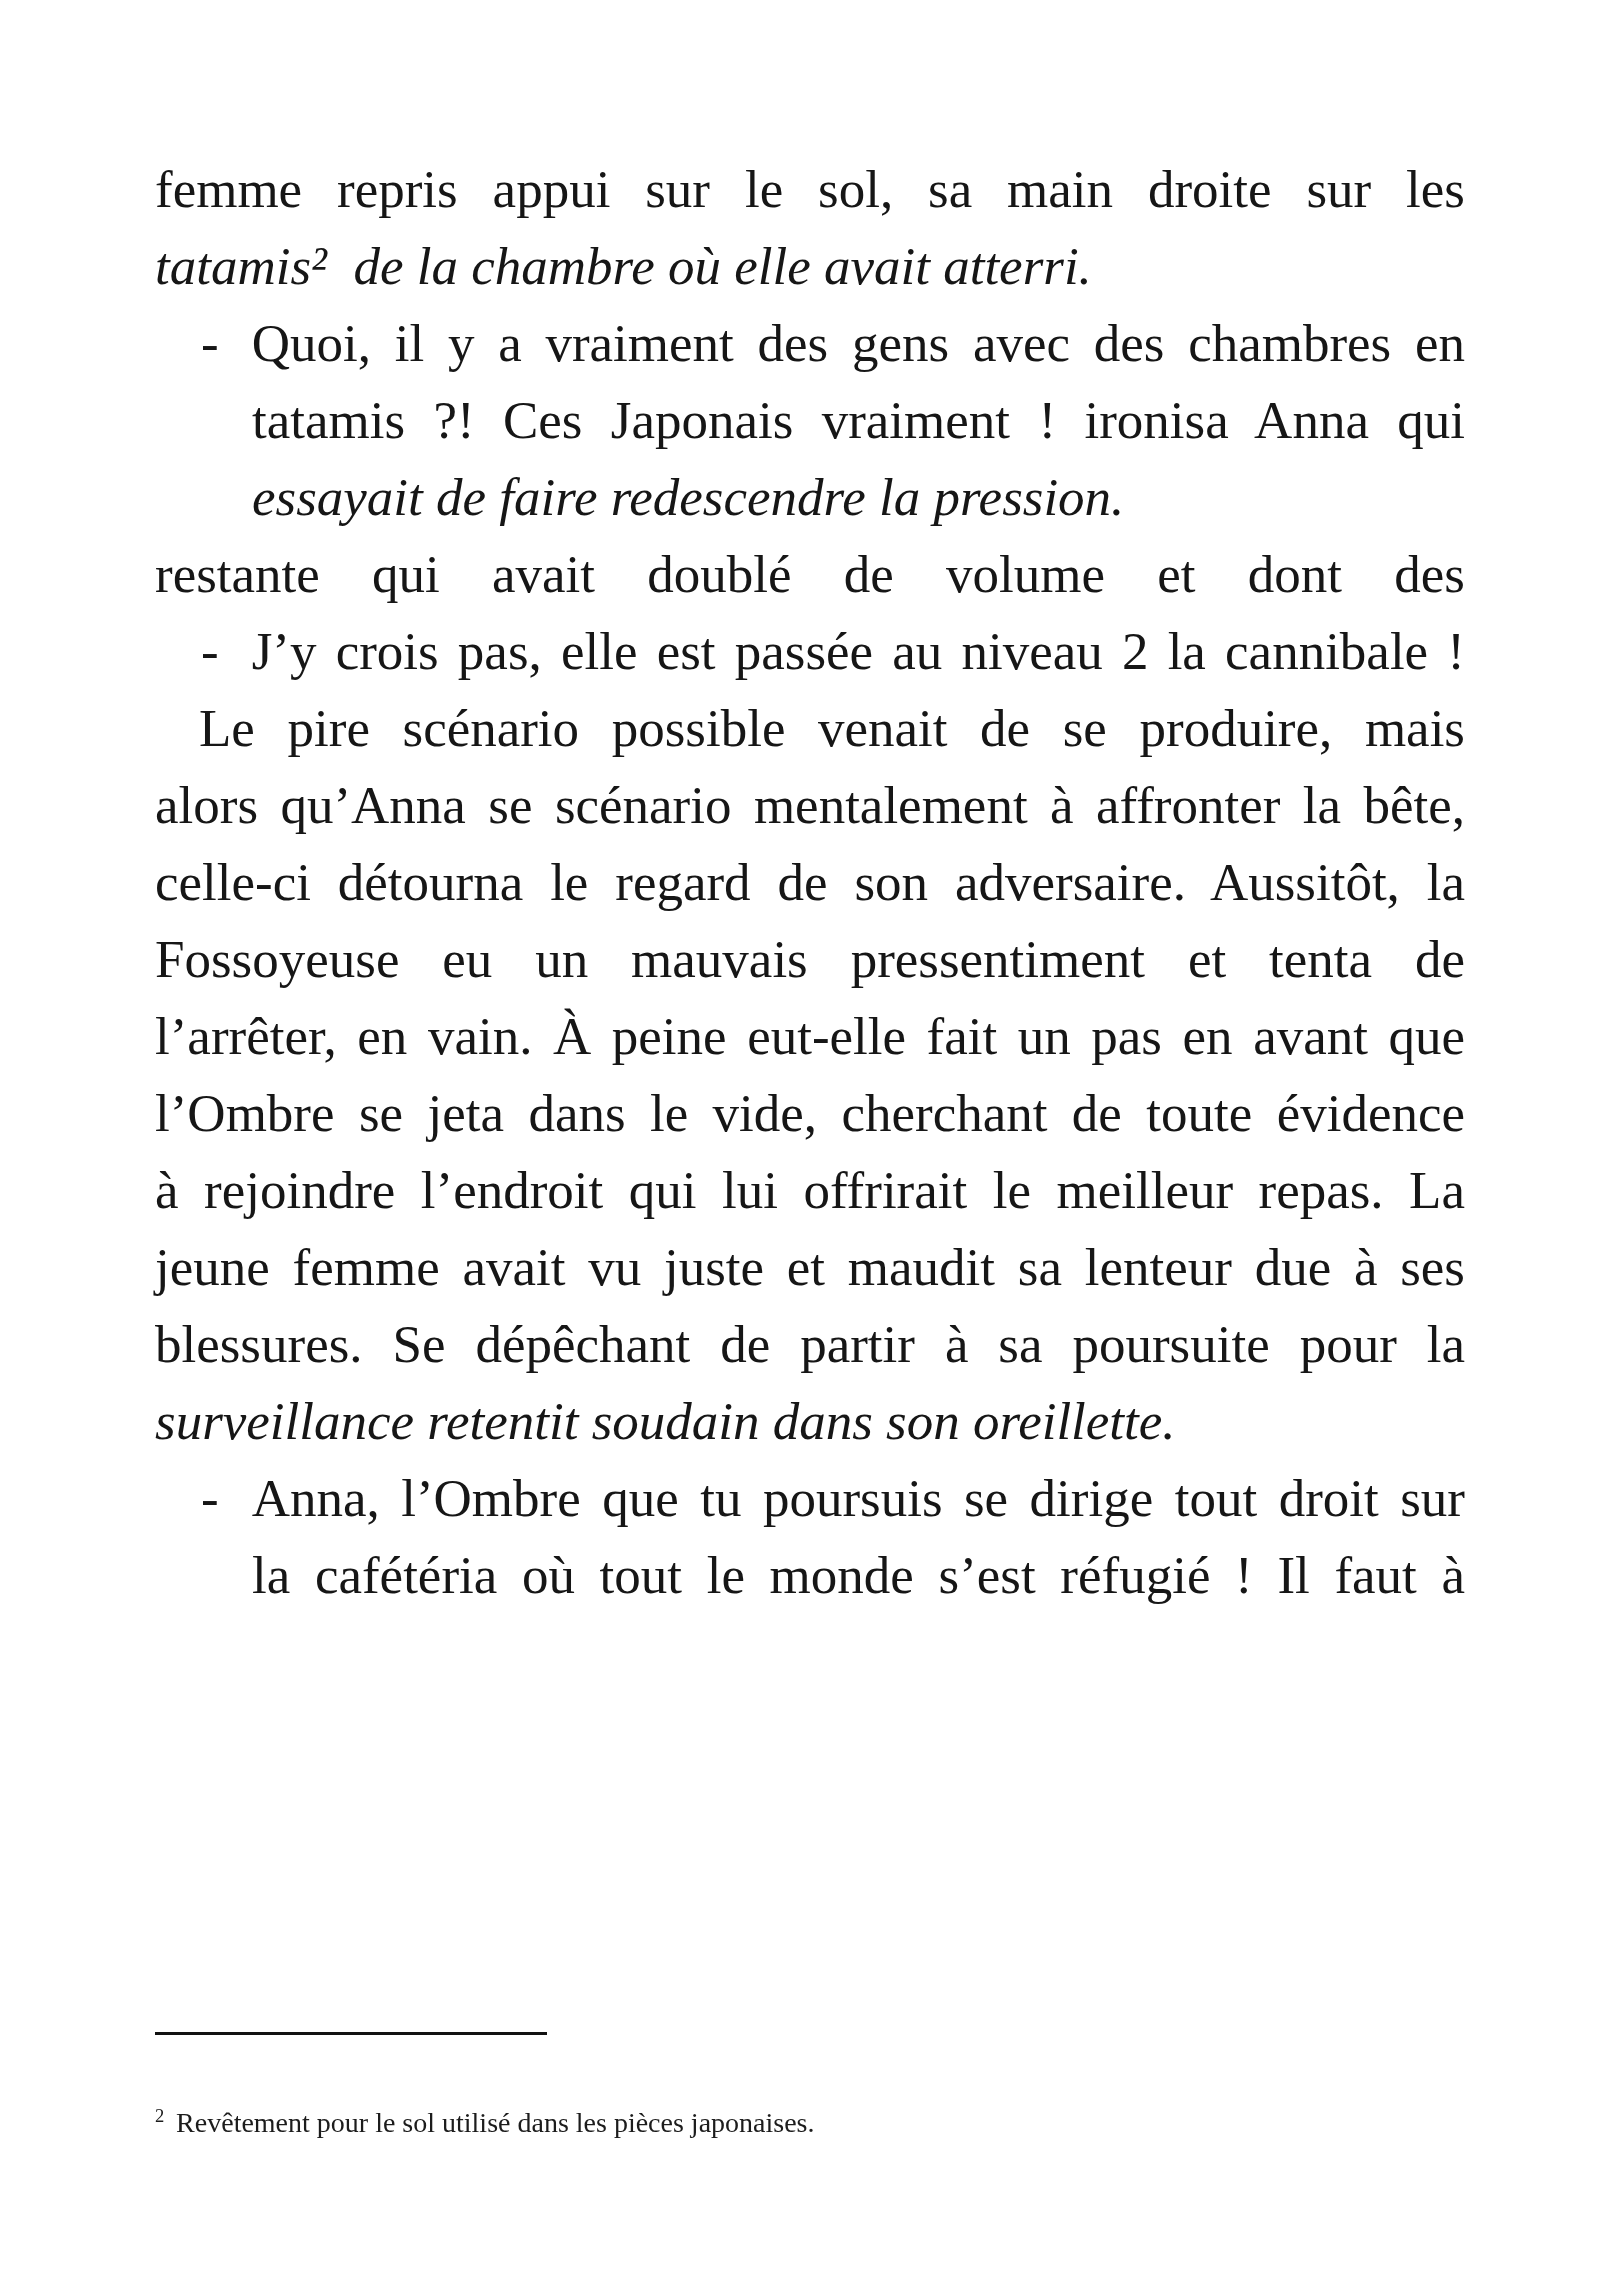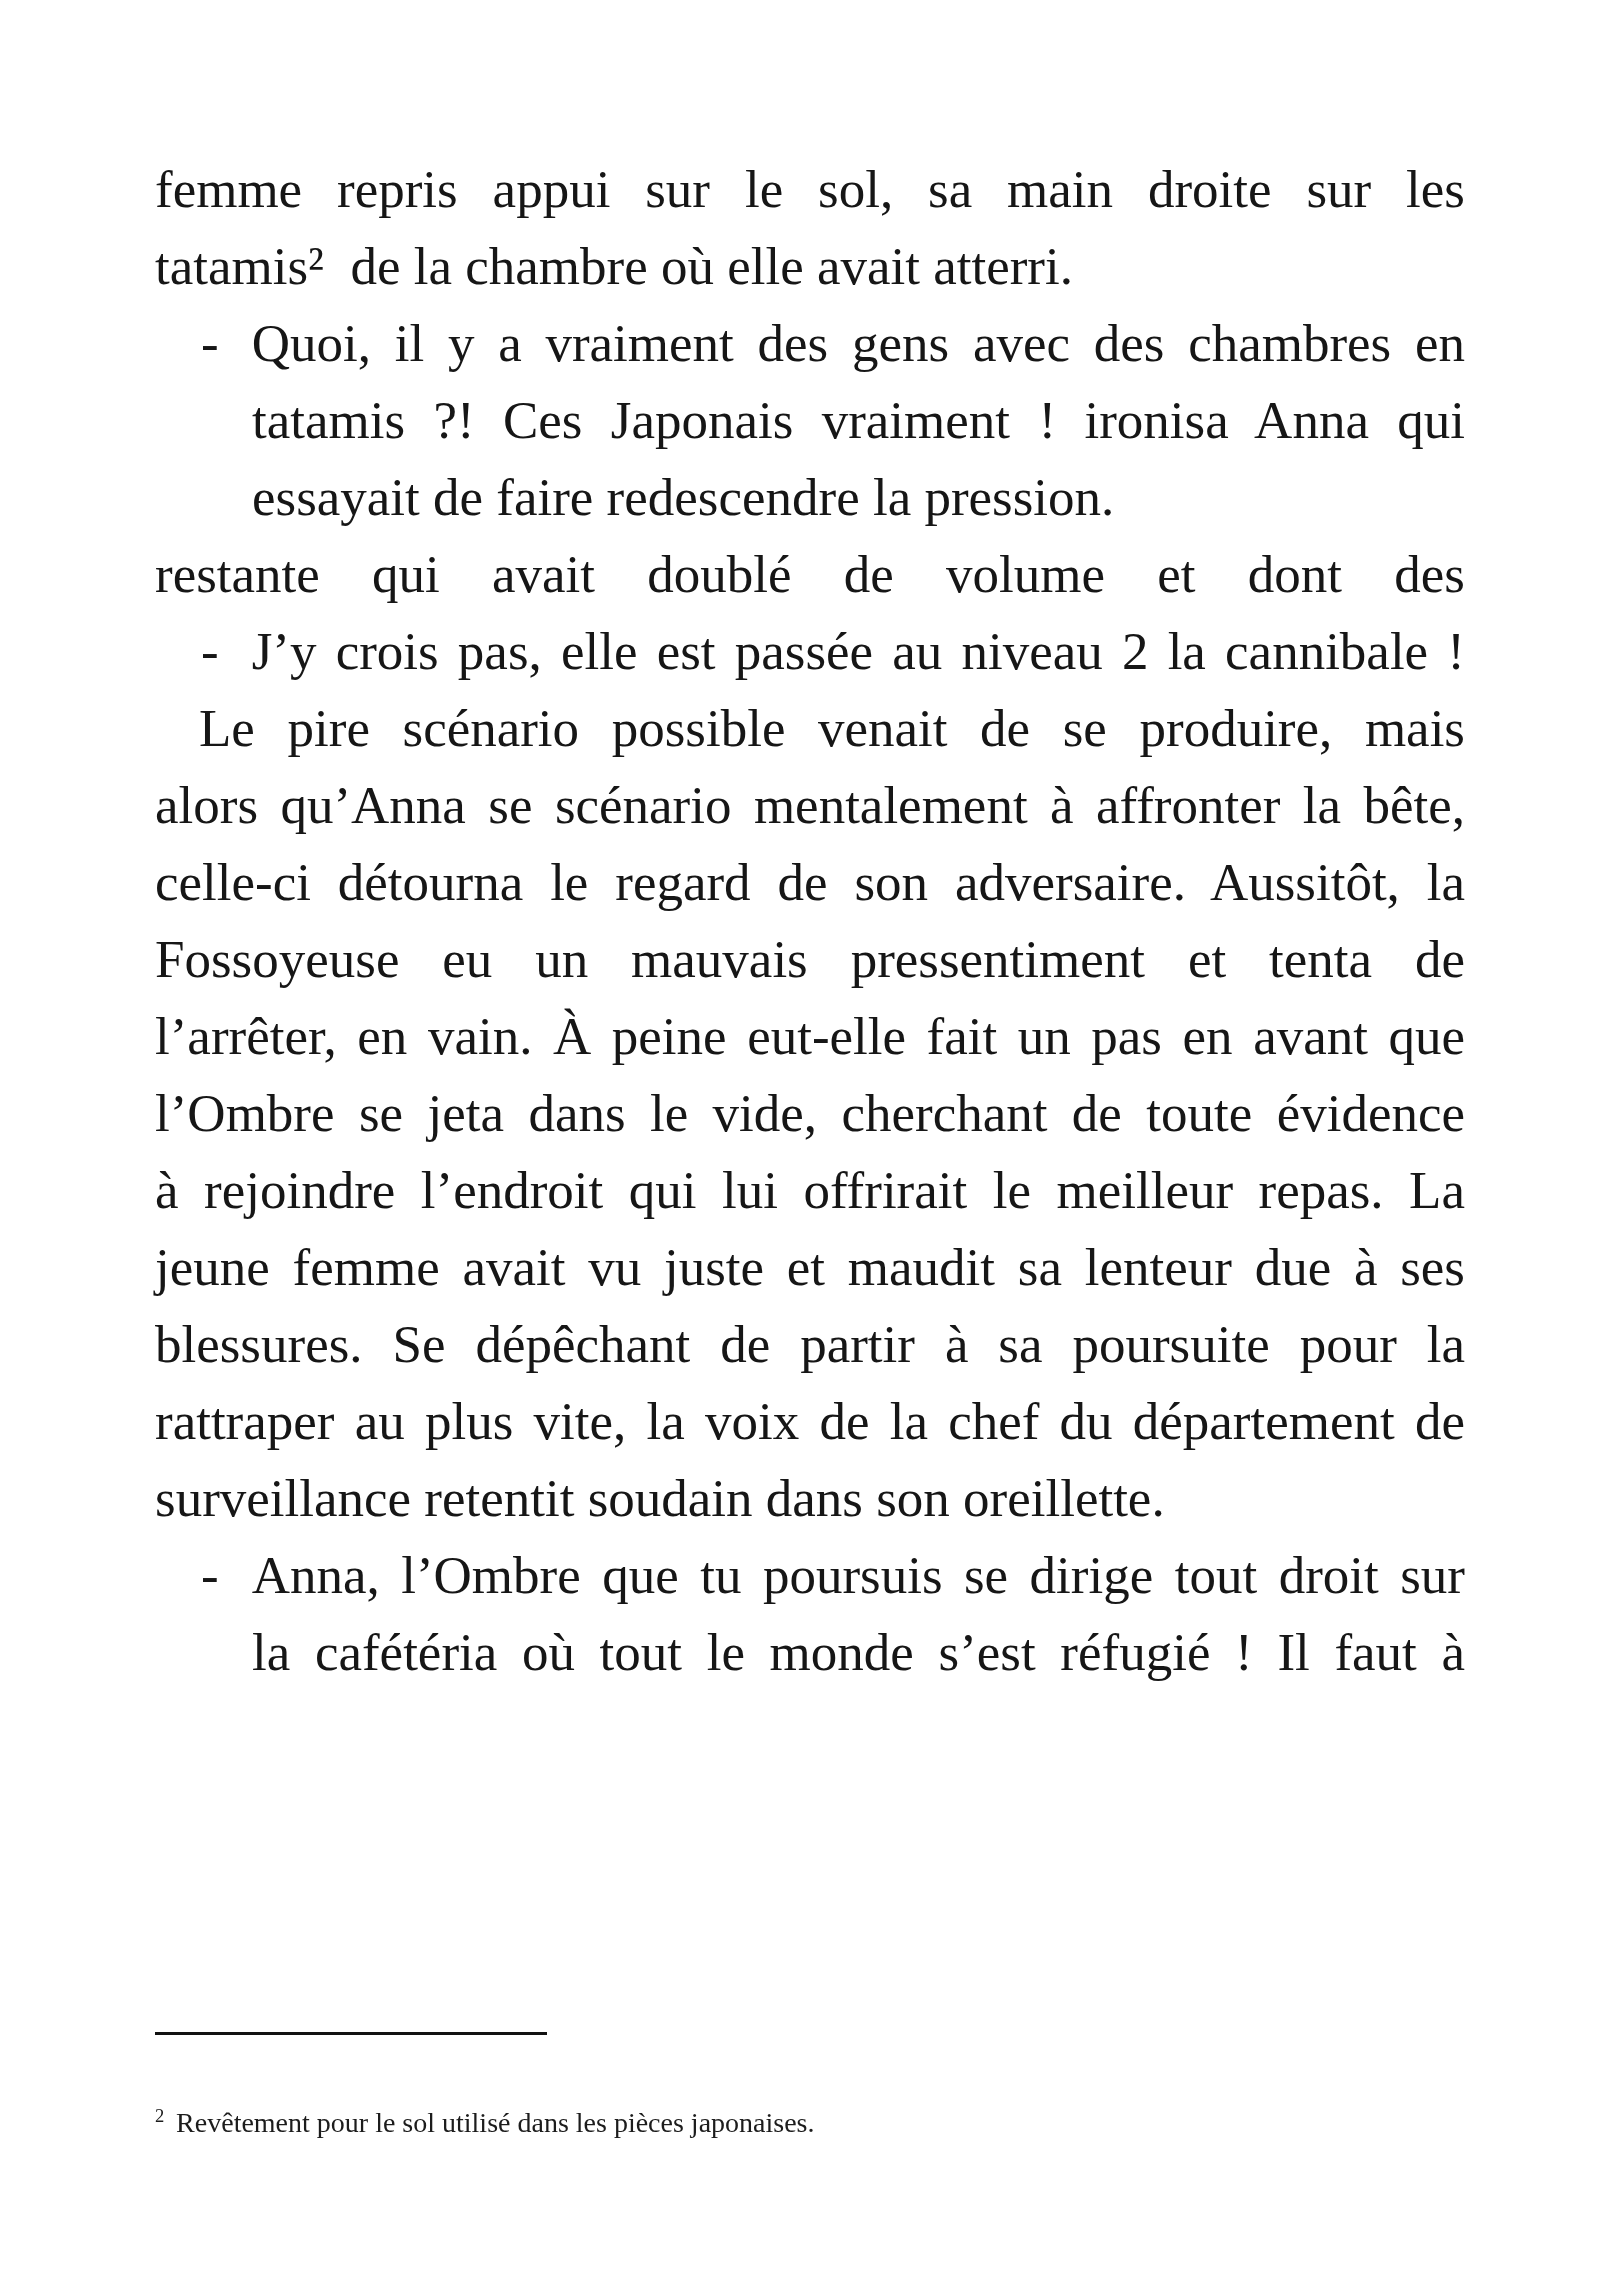--- a/index.html
+++ b/index.html
@@ -33,20 +33,21 @@
     margin: 0;
     padding: 0;
   }
   .line {
     text-align: justify;
     text-align-last: justify;
     white-space: normal;
   }
   .line.last {
     text-align-last: left;
+    font-style: italic;
   }
   .para.body .line.first {
     text-indent: 44px;
   }
   .para.body.no-indent .line.first {
     text-indent: 0;
   }
   .para.dialogue {
     padding-left: 97px;
   }
@@ -110,21 +111,20 @@
     <div class="para body">
       <div class="line first">Le pire scénario possible venait de se produire, mais</div>
       <div class="line">alors qu’Anna se scénario mentalement à affronter la bête,</div>
       <div class="line">celle-ci détourna le regard de son adversaire. Aussitôt, la</div>
       <div class="line">Fossoyeuse eu un mauvais pressentiment et tenta de</div>
       <div class="line">l’arrêter, en vain. À peine eut-elle fait un pas en avant que</div>
       <div class="line">l’Ombre se jeta dans le vide, cherchant de toute évidence</div>
       <div class="line">à rejoindre l’endroit qui lui offrirait le meilleur repas. La</div>
       <div class="line">jeune femme avait vu juste et maudit sa lenteur due à ses</div>
       <div class="line">blessures. Se dépêchant de partir à sa poursuite pour la</div>
-      <div class="line">rattraper au plus vite, la voix de la chef du département de</div>
       <div class="line last">surveillance retentit soudain dans son oreillette.</div>
     </div>
 
     <div class="para dialogue">
       <div class="line first"><span class="dash">-</span><span>Anna, l’Ombre que tu poursuis se dirige tout droit sur</span></div>
       <div class="line">la cafétéria où tout le monde s’est réfugié ! Il faut à</div>
     </div>
 
   </div>
 

